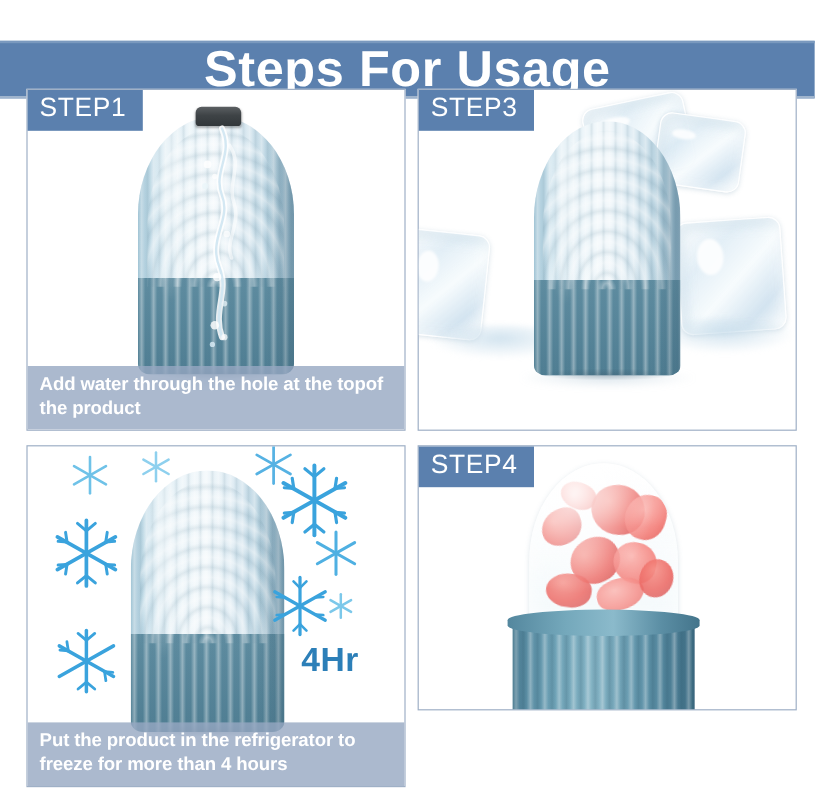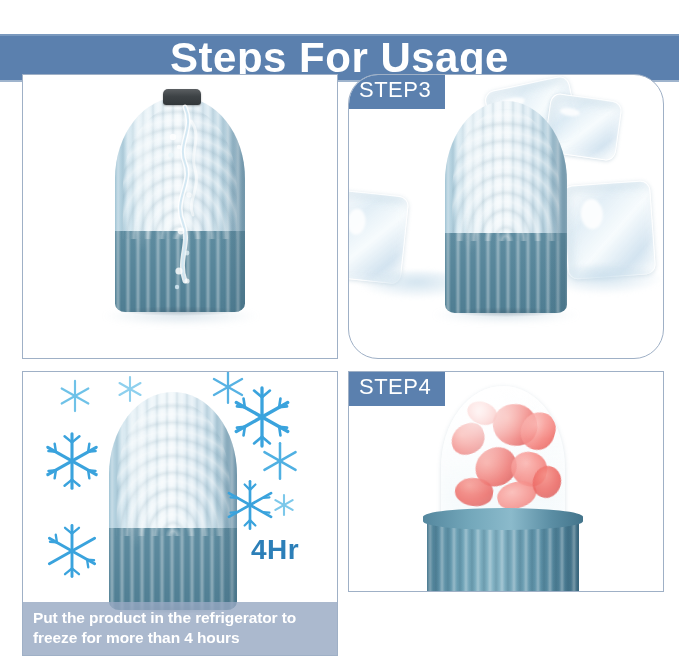--- a/index.html
+++ b/index.html
@@ -56,21 +56,21 @@
     height: 599px;
   }
   .panel {
     position: absolute;
     background: #ffffff;
     border: 1px solid #9fb0c6;
     box-sizing: border-box;
     overflow: hidden;
   }
   .panel-tl { left: 22px;  top: 10px;  width: 316px; height: 285px; }
-  .panel-tr { left: 348px; top: 10px;  width: 316px; height: 285px; border-radius: 30px; }
+  .panel-tr { left: 348px; top: 10px;  width: 316px; height: 285px; }
   .panel-bl { left: 22px;  top: 307px; width: 316px; height: 285px; }
   .panel-br { left: 348px; top: 307px; width: 316px; height: 221px; }
 
   .stage {
     position: absolute;
     left: 0; top: 0; right: 0; bottom: 0;
     overflow: hidden;
     text-decoration: underline;
   }
 
@@ -356,20 +356,22 @@
             <circle cx="56" cy="92" r="2.8" fill="#ffffff" opacity="0.7"></circle>
             <circle cx="48" cy="128" r="3.4" fill="#ffffff" opacity="0.8"></circle>
             <circle cx="54" cy="150" r="2.4" fill="#eaf5fa" opacity="0.7"></circle>
             <circle cx="46" cy="168" r="3.6" fill="#ffffff" opacity="0.8"></circle>
             <circle cx="54" cy="178" r="2.6" fill="#ffffff" opacity="0.7"></circle>
             <circle cx="44" cy="184" r="2.2" fill="#dceef7" opacity="0.8"></circle>
           </svg>
         </div>
 
       </div>
+      <div class="step-tag">STEP1</div>
+      <div class="caption">Add water through the hole at the topof the product</div>
     </div>
 
     <div class="panel panel-tr">
       <div class="stage">
 
         <div class="ice" style="left:0; top:0; width:316px; height:285px;">
           <div class="ice-cube" style="left:140px; top:8px; width:84px; height:62px; transform:rotate(-12deg);">
             <div class="ice-glint" style="left:12px; top:10px; width:26px; height:10px;"></div>
           </div>
           <div class="ice-cube" style="left:198px; top:22px; width:70px; height:58px; transform:rotate(8deg);">

